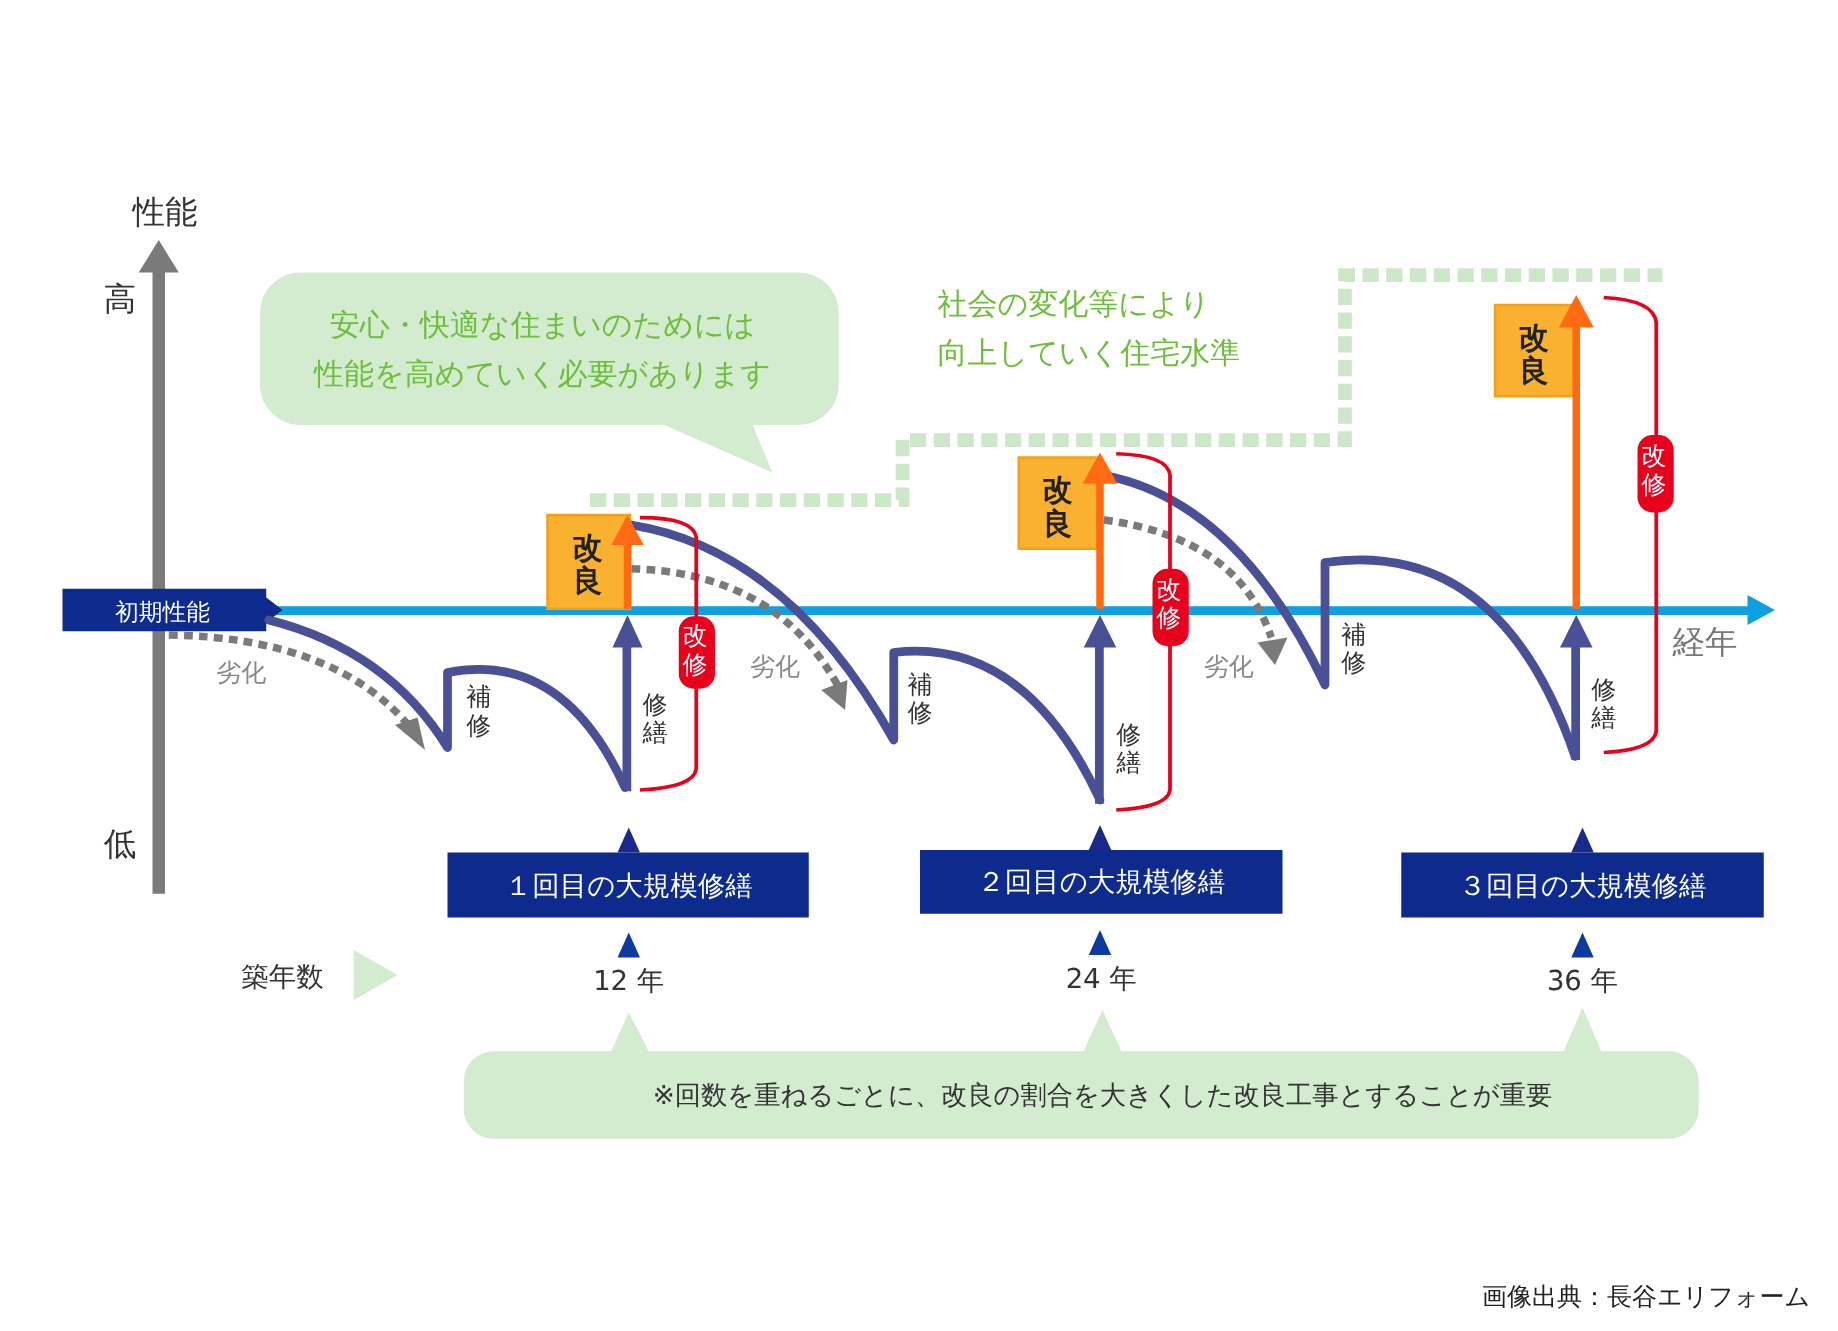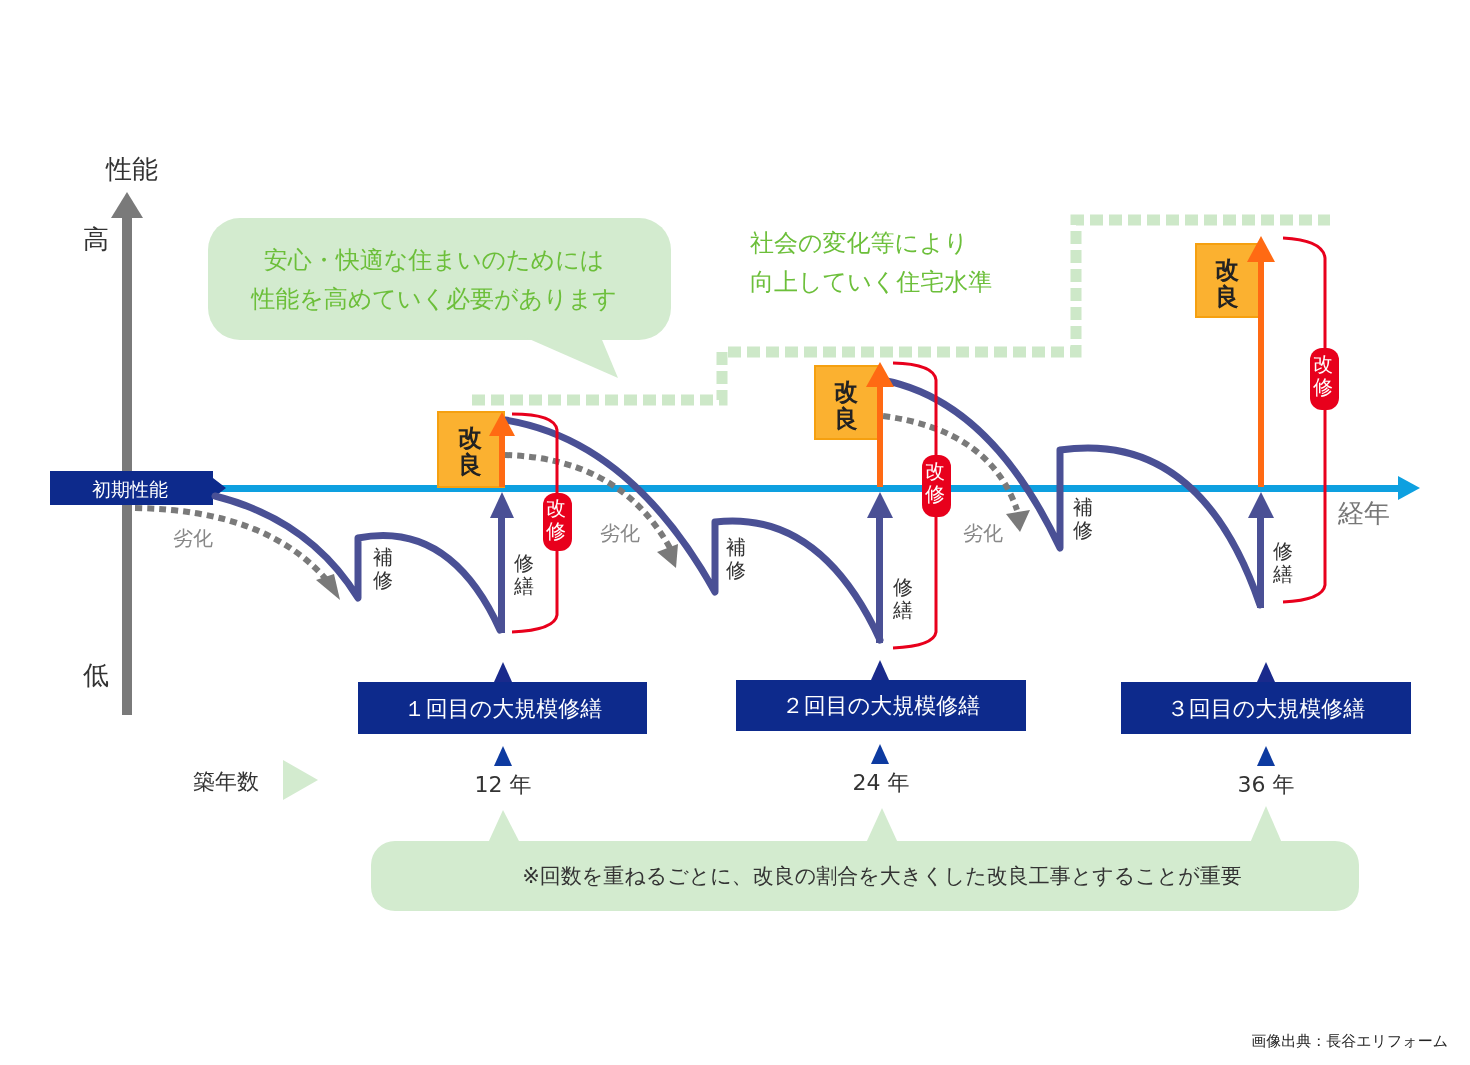--- a/index.html
+++ b/index.html
@@ -1,20 +1,20 @@
 <!DOCTYPE html>
 <html><head>
 <meta charset="utf-8">
 <style>
   html, body { margin: 0; padding: 0; background: #ffffff; }
   body { width: 1470px; height: 1065px; position: relative; overflow: hidden;
          font-family: "DejaVu Sans", "Liberation Sans", sans-serif; }
   svg { position: absolute; left: 0; top: 0; }
   .t { font-family: "DejaVu Sans", "Liberation Sans", sans-serif; }
-  .credit { position: absolute; right: 22px; bottom: 14px; font-size: 15px; color: #222;
+  .credit { position: absolute; right: 22px; bottom: 14px; font-size: 20px; color: #222;
             font-family: "DejaVu Sans", "Liberation Sans", sans-serif; }
 </style>
 </head>
 <body>
 
 <svg width="1470" height="1065" viewBox="0 0 1470 1065">
   <defs>
     <marker id="arrGray" markerWidth="6" markerHeight="6" refX="3" refY="3" orient="auto" markerUnits="strokeWidth">
       <path d="M0,0 L6,3 L0,6 Z" fill="#7a7a7a"></path>
     </marker>

